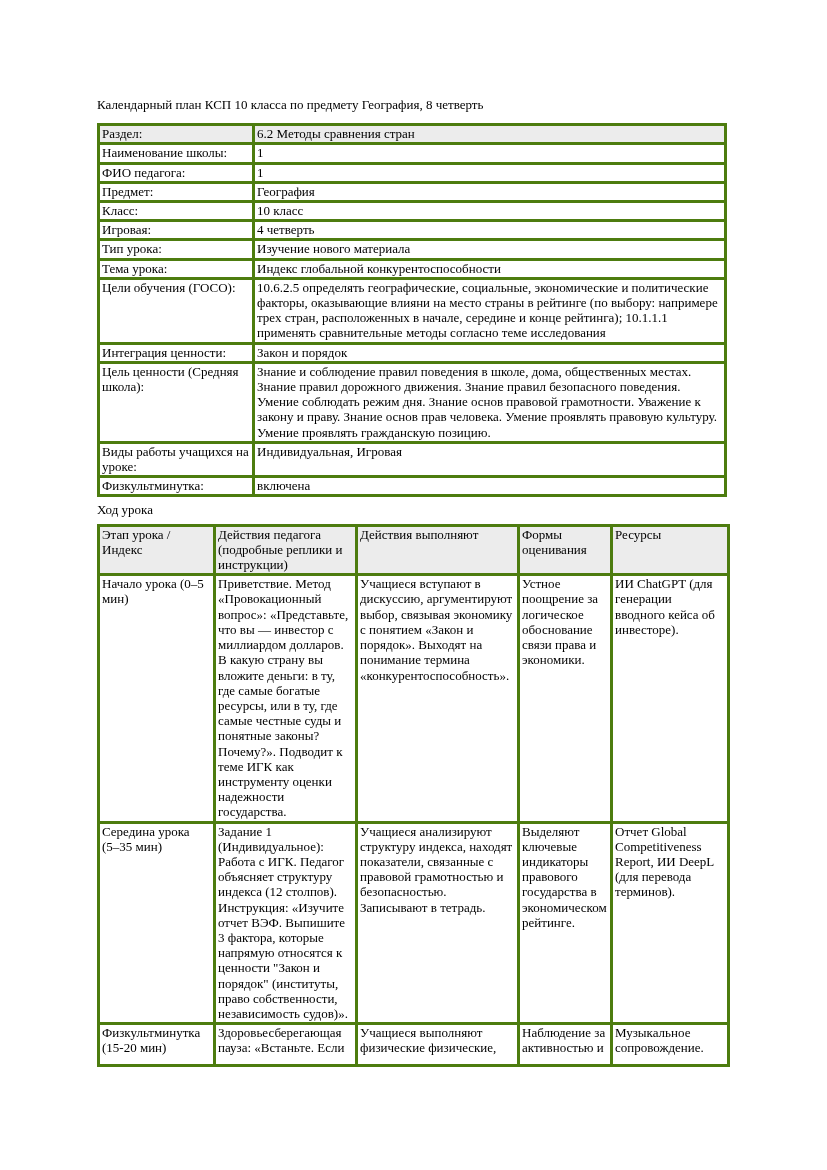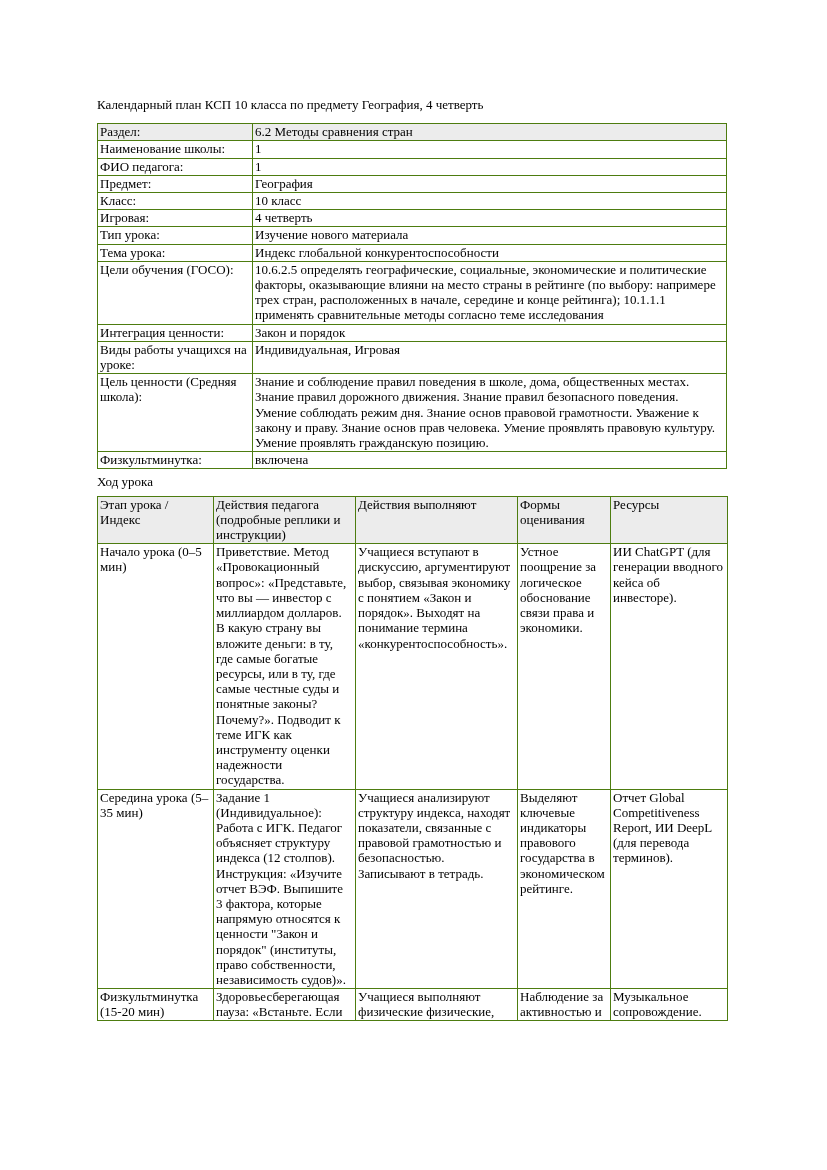--- a/index.html
+++ b/index.html
@@ -11,43 +11,43 @@
     padding: 97px 0 0 97px;
     overflow: hidden;
   }
   .content { width: 630px; }
   .doc-title { margin: 0 0 11px 0; }
   table {
     border-collapse: collapse; table-layout: fixed;
     width: 630px; background: #fff;
   }
   td, th {
-    border: 1px solid #4d7c0f;
+    border: 3px solid #4d7c0f;
     vertical-align: top; text-align: left;
     font-weight: normal;
     padding: 0 3px 1px 2px;
     word-wrap: break-word;
   }
   tr.hdr td, thead th { background: #ececec; }
   .info col.c-label { width: 155px; }
   .plan col.c1 { width: 116px; }
   .plan col.c2 { width: 142px; }
   .plan col.c3 { width: 162px; }
   .plan col.c4 { width: 93px; }
   .plan col.c5 { width: 117px; }
   .section-heading { margin: 5px 0 6px 0; }
-  tr.cut td { padding-bottom: 0; }
+  tr.cut td { padding-bottom: 8px; }
   tr.cut .clip { height: 31px; overflow: hidden; }
 </style>
 </head>
 <body>
 
 <div class="content">
 
-  <div class="doc-title">Календарный план КСП 10 класса по предмету География, 4 четверть</div>
+  <div class="doc-title">Календарный план КСП 10 класса по предмету География, 8 четверть</div>
 
   <table class="info">
     <colgroup>
         <col class="c-label">
         <col>
       </colgroup>
     <tbody>
       <tr class="hdr">
         <td>Раздел:</td>
         <td>6.2 Методы сравнения стран</td>
@@ -82,26 +82,26 @@
       </tr>
       <tr>
         <td>Цели обучения (ГОСО):</td>
         <td>10.6.2.5 определять географические, социальные, экономические и политические факторы, оказывающие влияни на место страны в рейтинге (по выбору: напримере трех стран, расположенных в начале, середине и конце рейтинга); 10.1.1.1 применять сравнительные методы согласно теме исследования</td>
       </tr>
       <tr>
         <td>Интеграция ценности:</td>
         <td>Закон и порядок</td>
       </tr>
       <tr>
+        <td>Цель ценности (Средняя школа):</td>
+        <td>Знание и соблюдение правил поведения в школе, дома, общественных местах. Знание правил дорожного движения. Знание правил безопасного поведения. Умение соблюдать режим дня. Знание основ правовой грамотности. Уважение к закону и праву. Знание основ прав человека. Умение проявлять правовую культуру. Умение проявлять гражданскую позицию.</td>
+      </tr>
+      <tr>
         <td>Виды работы учащихся на уроке:</td>
         <td>Индивидуальная, Игровая</td>
-      </tr>
-      <tr>
-        <td>Цель ценности (Средняя школа):</td>
-        <td>Знание и соблюдение правил поведения в школе, дома, общественных местах. Знание правил дорожного движения. Знание правил безопасного поведения. Умение соблюдать режим дня. Знание основ правовой грамотности. Уважение к закону и праву. Знание основ прав человека. Умение проявлять правовую культуру. Умение проявлять гражданскую позицию.</td>
       </tr>
       <tr>
         <td>Физкультминутка:</td>
         <td>включена</td>
       </tr>
     </tbody>
   </table>
 
   <div class="section-heading">Ход урока</div>
 

